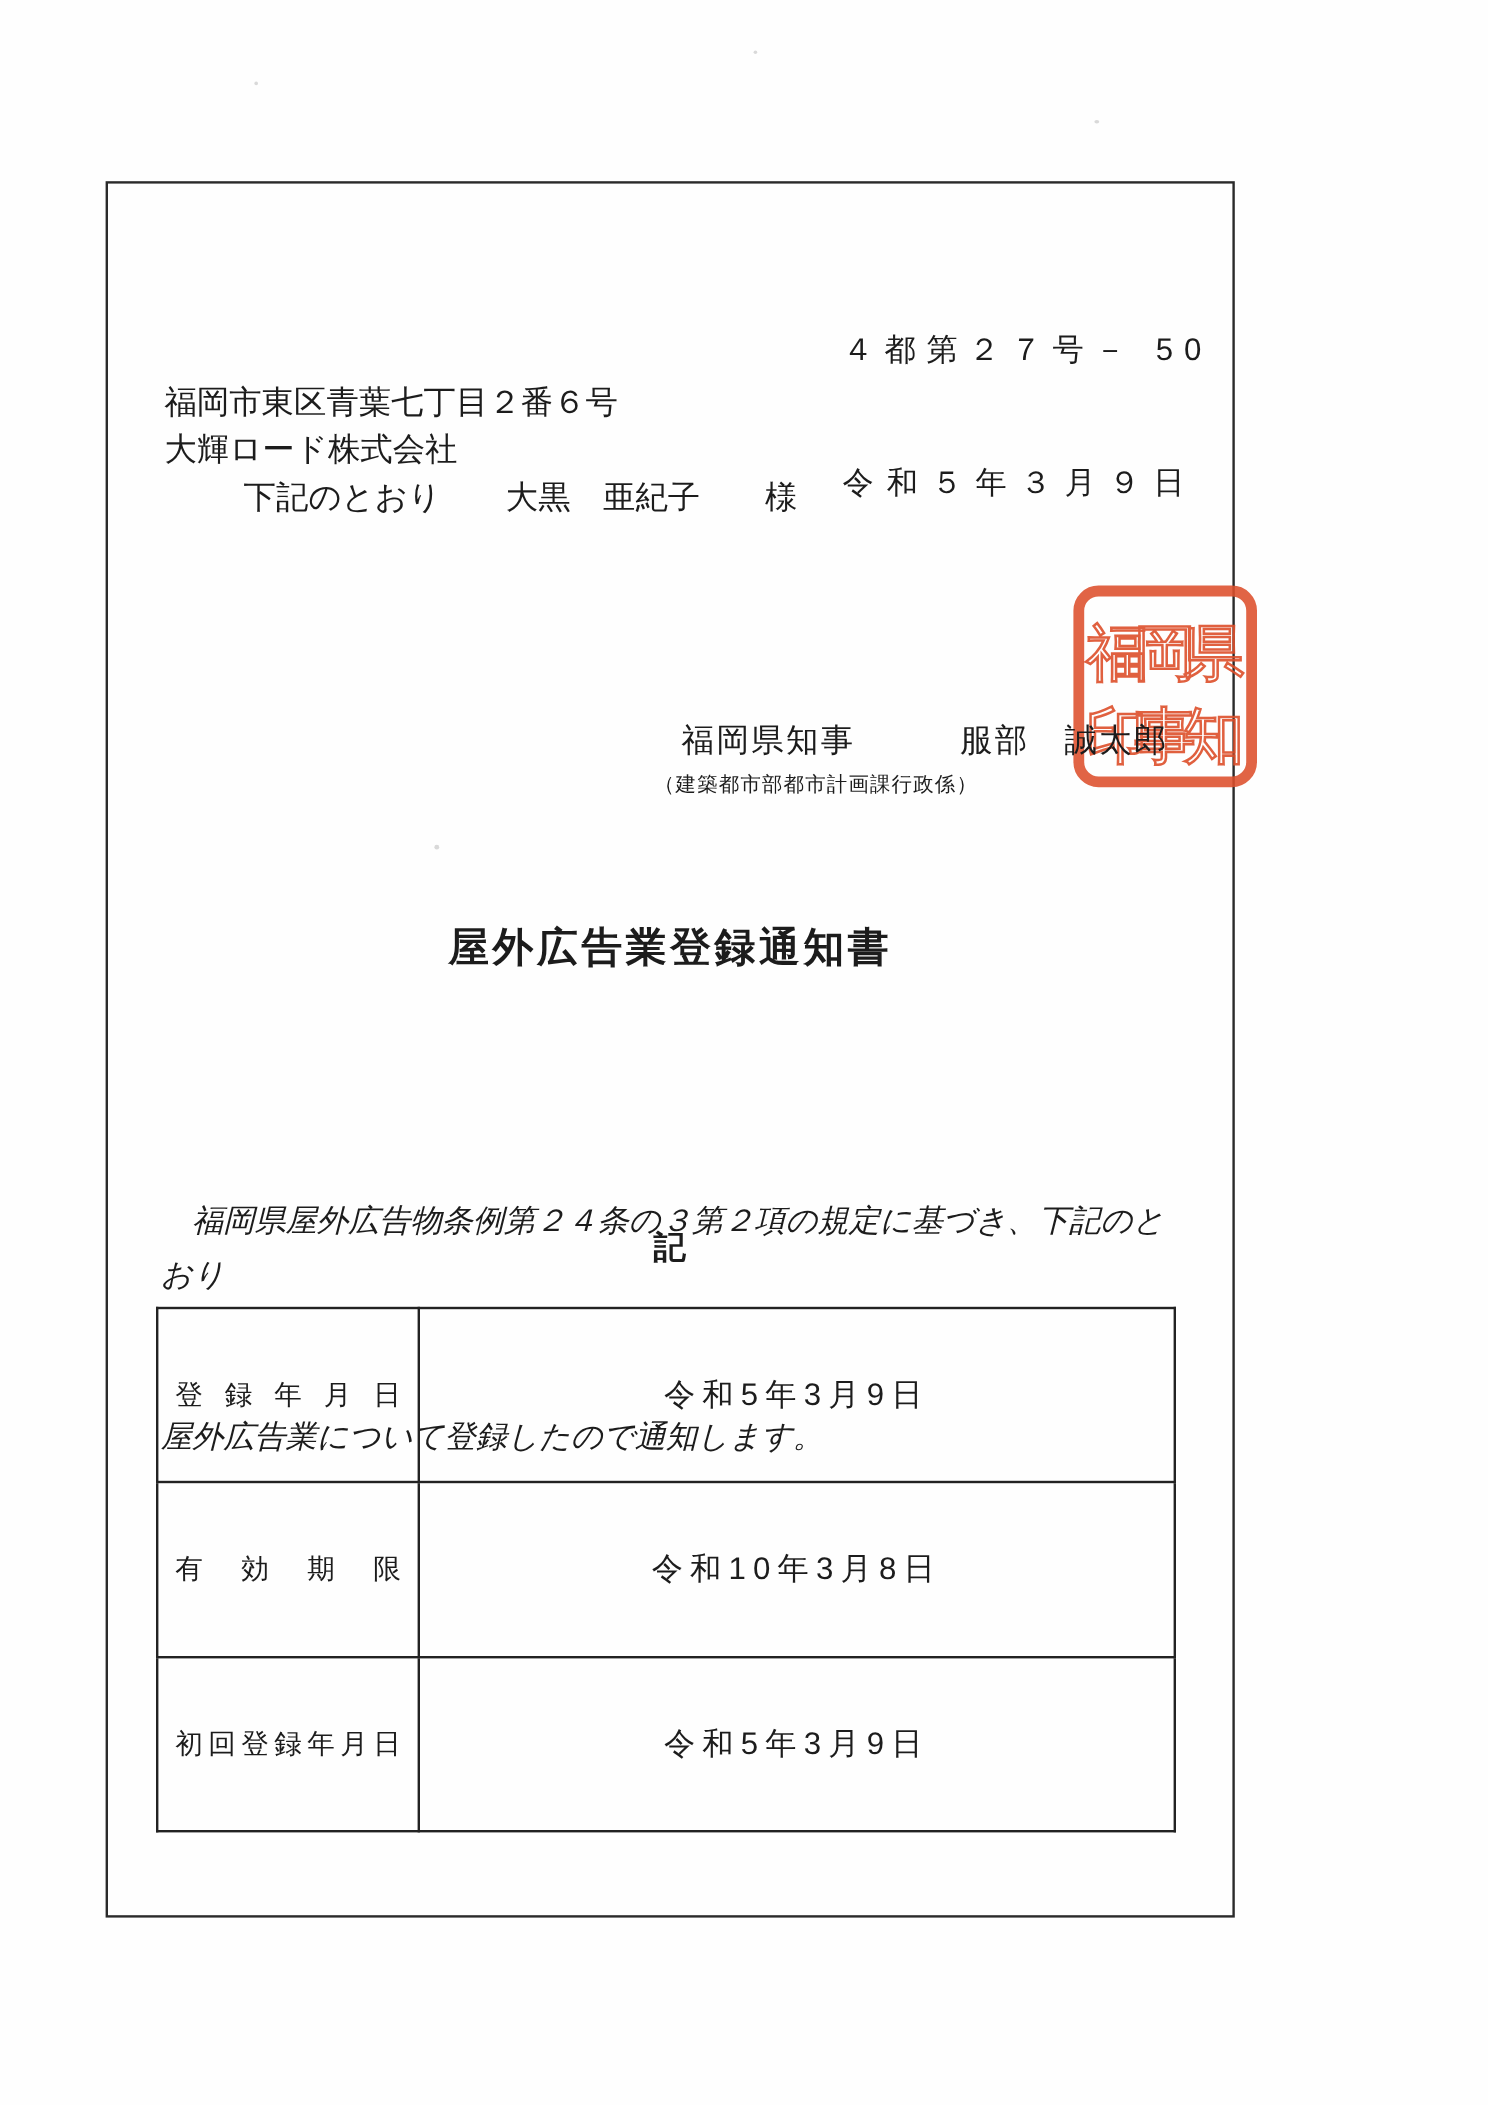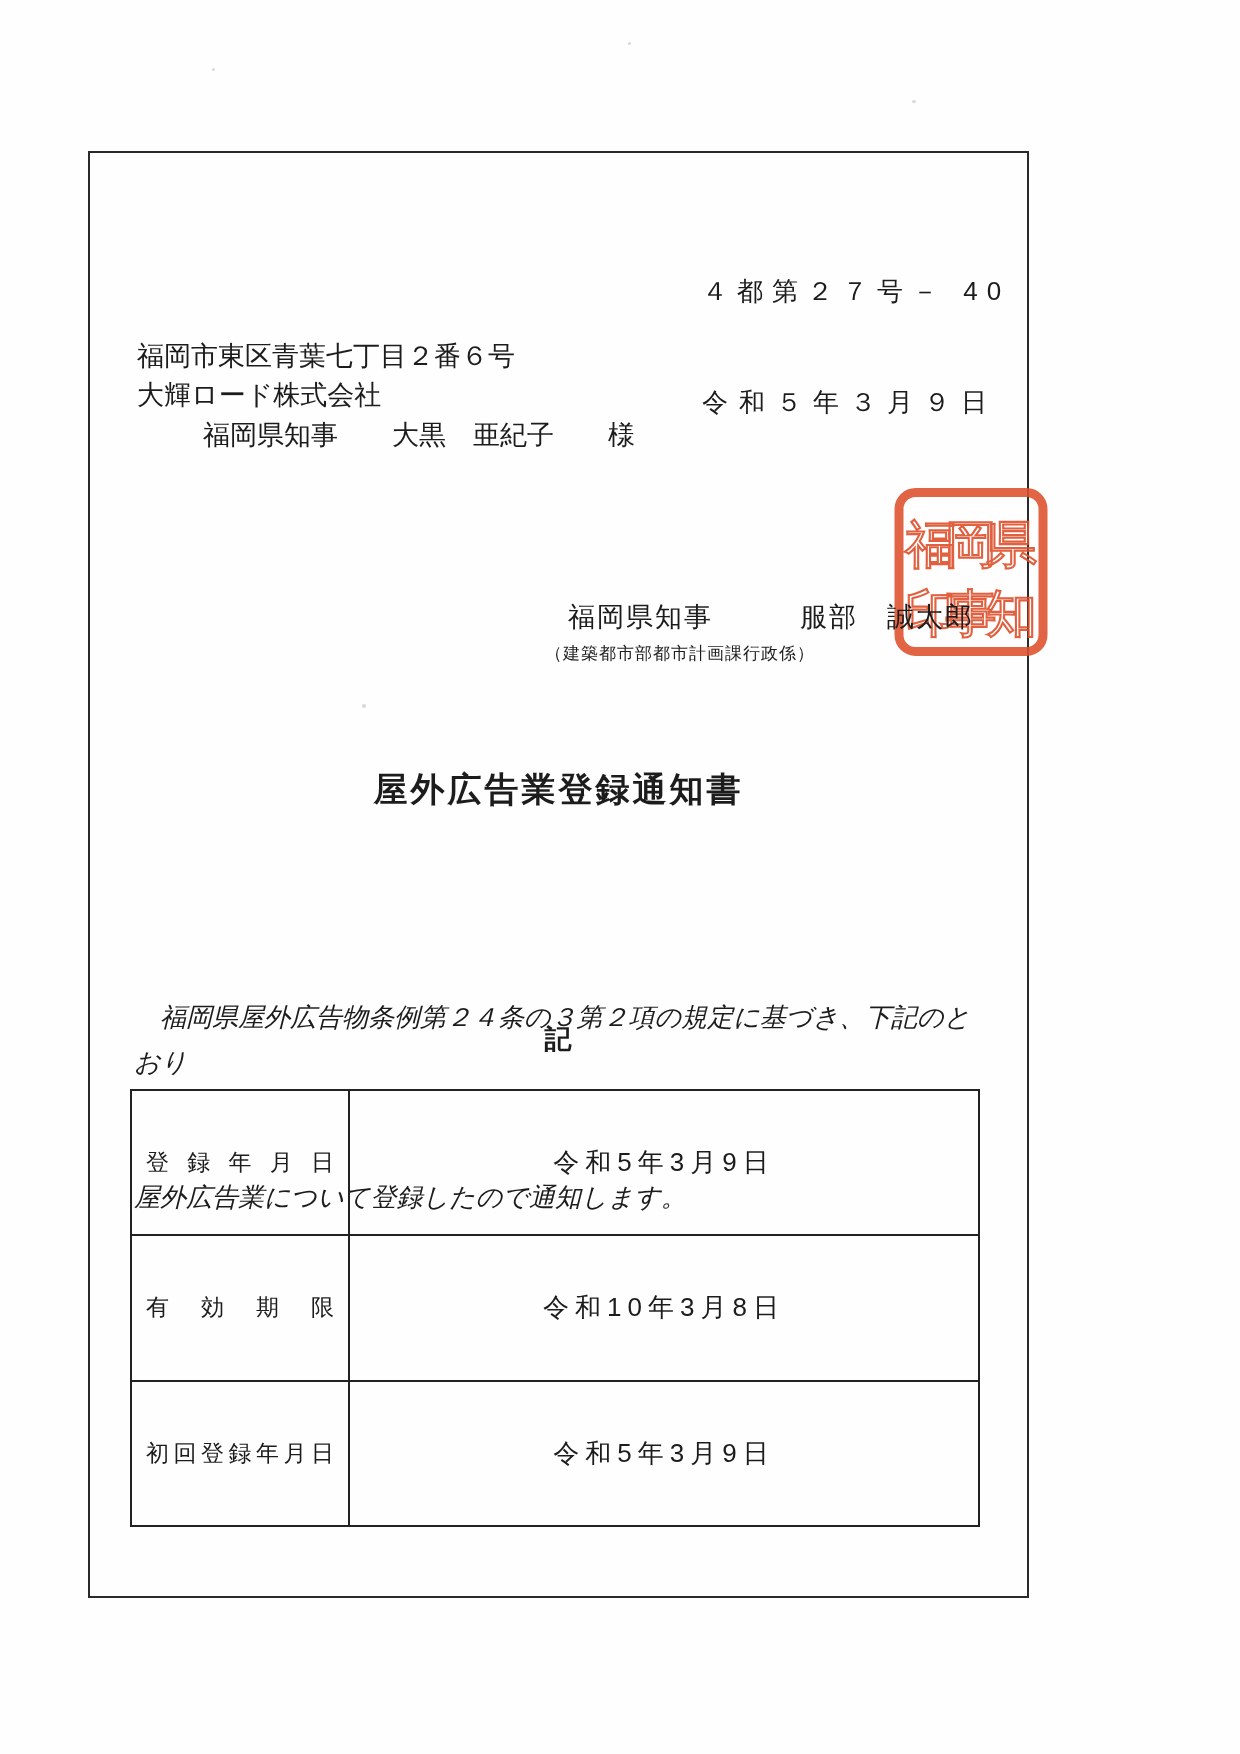--- a/index.html
+++ b/index.html
@@ -32,21 +32,21 @@
     text-align: left;
     font-size: 26px;
     line-height: 37px;
     white-space: pre;
   }
   .doc-number-line1 { letter-spacing: 9px; }
   .doc-number-line2 { letter-spacing: 11px; }
 
   .addressee {
     left: 47px;
-    top: 184px;
+    top: 163px;
     font-size: 27px;
     line-height: 39px;
   }
   .addressee .rep {
     padding-left: 66px;
     margin-top: 1px;
   }
 
   .sender-line {
     left: 478px;
@@ -141,28 +141,28 @@
 <div class="page">
 
   <div class="speck" style="left:628px; top:42px; width:3px; height:3px;"></div>
   <div class="speck" style="left:212px; top:68px; width:3px; height:3px;"></div>
   <div class="speck" style="left:912px; top:100px; width:4px; height:3px;"></div>
   <div class="speck" style="left:362px; top:704px; width:4px; height:4px;"></div>
 
   <div class="frame">
 
     <div class="abs doc-number-block">
-      <div class="doc-number-line1">４都第２７号－ 40</div>
+      <div class="doc-number-line1">４都第２７号－ 50</div>
       <div class="doc-number-line2">令和５年３月９日</div>
     </div>
 
     <div class="abs addressee">
       <div>福岡市東区青葉七丁目２番６号</div>
       <div>大輝ロード株式会社</div>
-      <div class="rep">福岡県知事　　大黒　亜紀子　　様</div>
+      <div class="rep">下記のとおり　　大黒　亜紀子　　様</div>
     </div>
 
     <svg class="abs seal" viewBox="0 0 104 114">
       <rect x="4" y="4" width="96" height="106" rx="11" ry="11" fill="none" stroke="#dd4f2b" stroke-width="6" opacity="0.88"></rect>
       <g font-family="Liberation Sans, sans-serif" font-size="34" fill="none" stroke="#dd4f2b" stroke-width="1.4" opacity="0.9" text-anchor="middle">
         <text x="25" y="50">福</text>
         <text x="25" y="96">印</text>
         <text x="52" y="50">岡</text>
         <text x="52" y="96">事</text>
         <text x="79" y="50">県</text>

